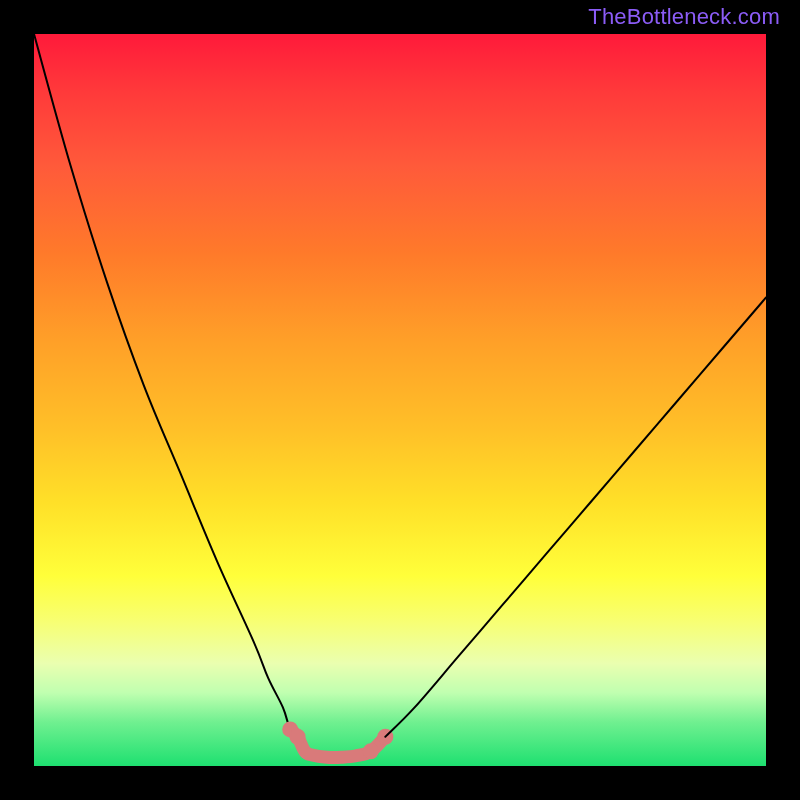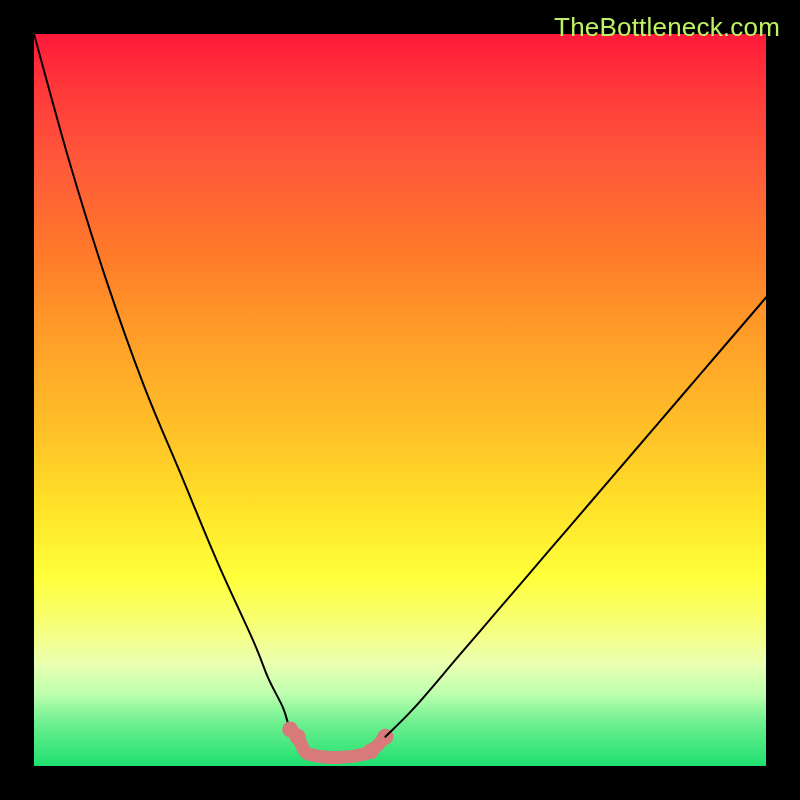--- a/index.html
+++ b/index.html
@@ -27,28 +27,28 @@
       #ffff3a 74%,
       #f8ff70 80%,
       #eaffb0 86%,
       #c0ffb0 90%,
       #70f090 94%,
       #1ee070 100%
     );
   }
   .watermark {
     position: absolute;
-    top: 12px;
+    top: 4px;
     left: 0;
     width: 800px;
     text-align: right;
     padding-right: 20px;
     font-family: Arial, Helvetica, sans-serif;
-    font-size: 26px;
-    color: #bef264;
+    font-size: 22px;
+    color: #8b5cf6;
     letter-spacing: 0.2px;
     z-index: 10;
   }
   svg.curves {
     position: absolute;
     left: 0;
     top: 0;
     width: 732px;
     height: 732px;
   }

